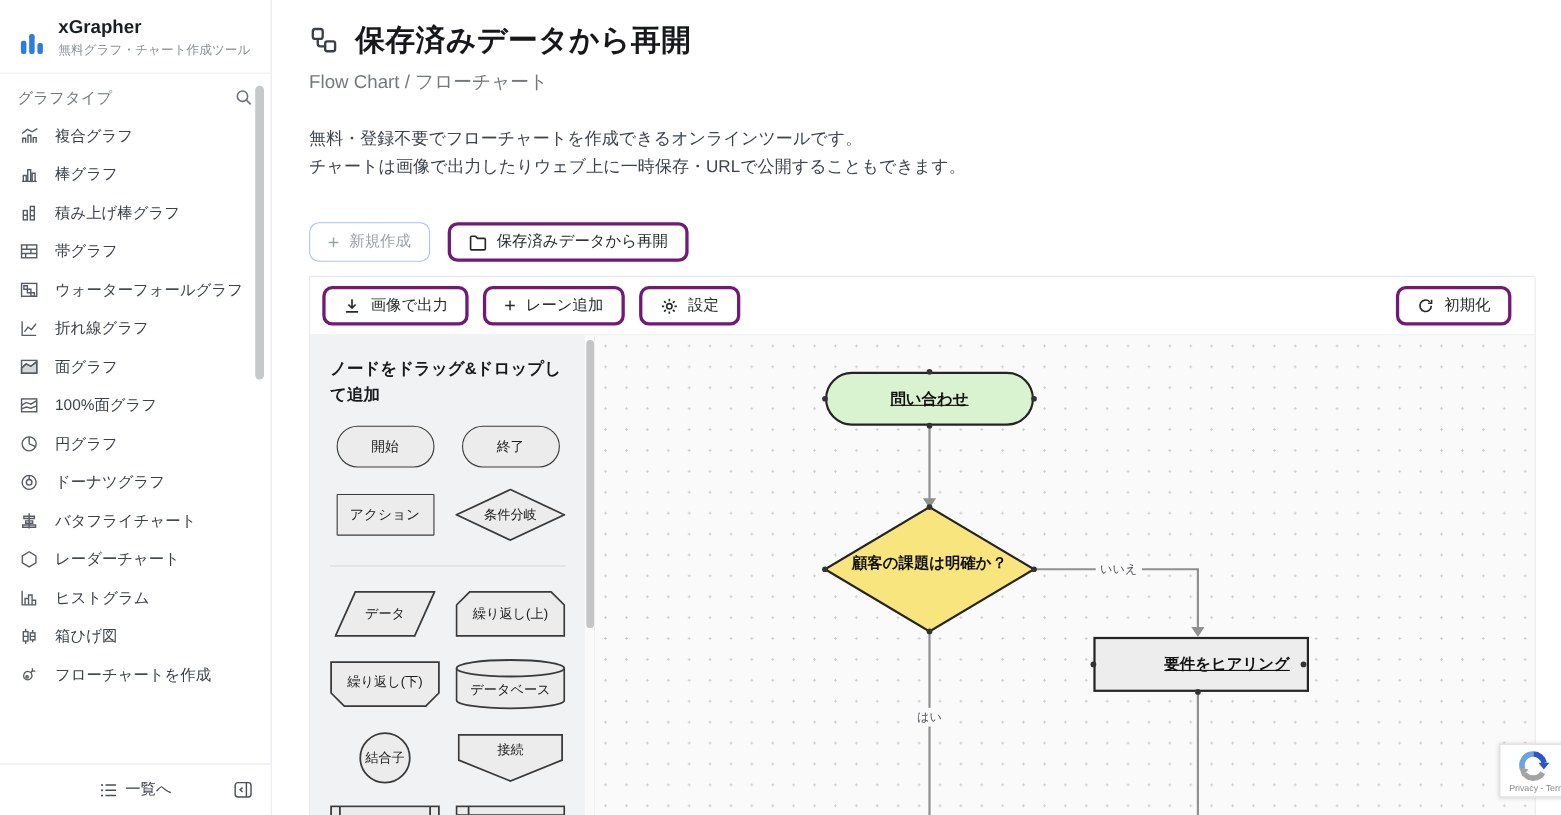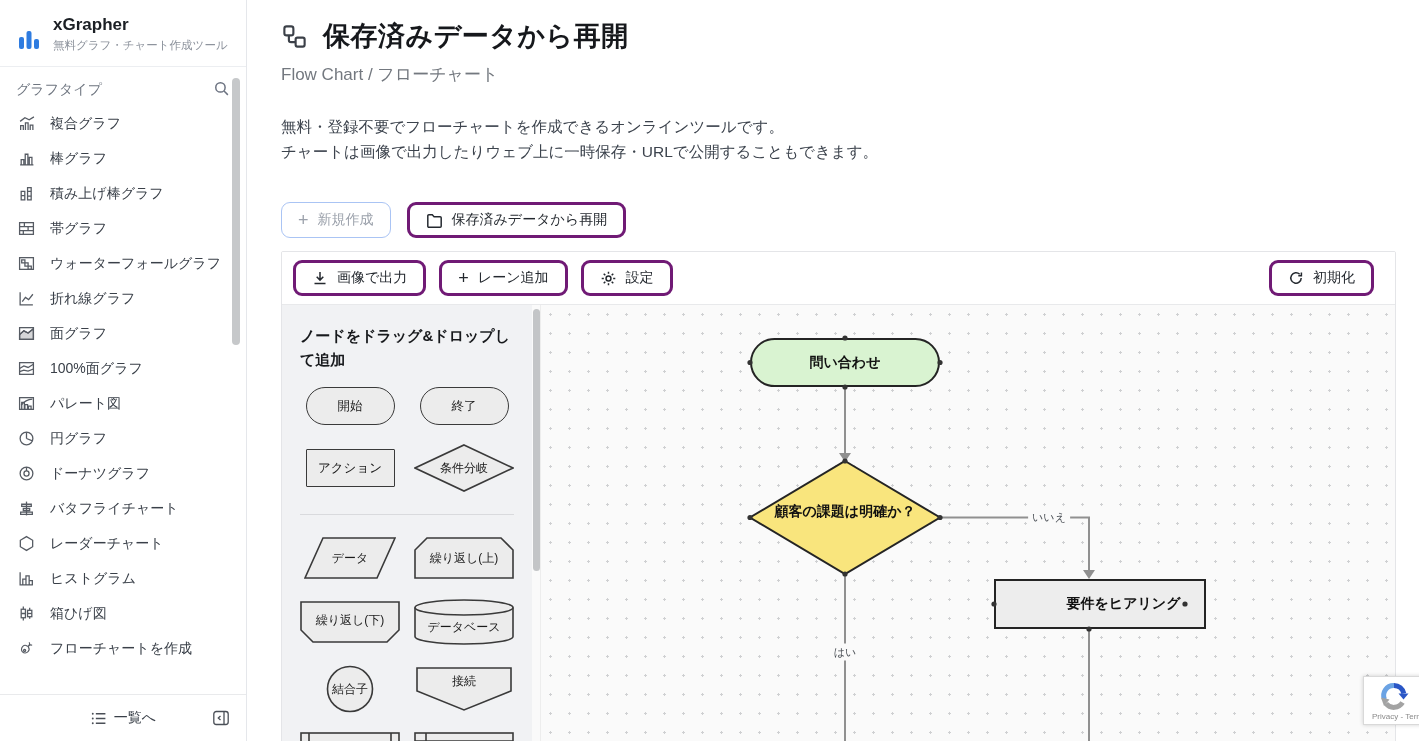--- a/index.html
+++ b/index.html
@@ -64,24 +64,24 @@
     display:flex; align-items:center; justify-content:center; font-size:12.5px; color:#1a1a1a; }
   .pshape { fill:#ececec; stroke:#3a3a3a; stroke-width:1.6; }
   .ptext { font-size:12px; fill:#1a1a1a; }
   .vscroll { width:9px; background:#fafafa; border-right:1px solid #ededed; position:relative; flex:none; }
   .vthumb { position:absolute; top:4px; left:1px; width:7px; height:262px; background:#c3c5c7; border-radius:4px; }
 
   
   .canvas { flex:1; position:relative; background:#fafafa; overflow:hidden;
     background-image:radial-gradient(#cfd0d2 1.1px, transparent 1.1px); background-size:19px 19px; }
   .cnode { position:absolute; display:flex; align-items:center; justify-content:center;
-    font-size:14px; font-weight:bold; color:#111; cursor:pointer; }
+    font-size:14px; font-weight:bold; color:#111; cursor:pointer;text-decoration:underline; }
   .n-start { left:209px; top:33px; width:190px; height:49px; background:#d9f3d1;
     border:2px solid #242424; border-radius:26px; }
-  .n-proc { left:453px; top:274px; width:212px; height:50px; background:#ededed;
+  .n-proc { left:453px; top:274px; width:196px; height:50px; background:#ededed;
     border:2px solid #242424;padding-left:47px; }
   .n-dec-label { position:absolute; left:209px; top:198px; width:190px; text-align:center;
     font-size:14px; font-weight:bold; color:#111; cursor:pointer; }
   .edges { position:absolute; left:0; top:0; pointer-events:none; }
   .elabel { position:absolute; transform:translate(-50%,-50%); background:#fafafa;
     padding:1px 4px; font-size:11px; color:#4a4f55; }
 
   
   .recaptcha { position:absolute; left:1363px; top:676px; width:80px; height:49px;
     background:#fff; border:1px solid #d9d9d9; box-shadow:0 0 4px rgba(0,0,0,.18);
@@ -165,28 +165,20 @@
         </svg>
       <span>面グラフ</span>
     </div>
     <div class="chart-item">
       <svg class="ci" viewBox="0 0 16 16" fill="none" stroke="#565b63" stroke-width="1.2">
           <rect x="1.5" y="2.5" width="13" height="11"></rect>
           <path d="M1.5 8l4-2.5 4 1.5 5-3"></path>
           <path d="M1.5 11l4-1.5 4 1 5-2"></path>
         </svg>
       <span>100%面グラフ</span>
-    </div>
-    <div class="chart-item">
-      <svg class="ci" viewBox="0 0 16 16" fill="none" stroke="#565b63" stroke-width="1.2">
-          <rect x="1.5" y="2.5" width="13" height="11"></rect>
-          <path d="M3.5 13.5V7h2.5v6.5M6.5 13.5V9h2.5v4.5M9.8 13.5v-3h2.5v3"></path>
-          <path d="M3 9.5C6 5.5 10 4 13.5 3.8"></path>
-        </svg>
-      <span>パレート図</span>
     </div>
     <div class="chart-item">
       <svg class="ci" viewBox="0 0 16 16" fill="none" stroke="#565b63" stroke-width="1.2">
           <circle cx="8" cy="8" r="6"></circle>
           <path d="M8 8V2M8 8l5.6 2.3"></path>
         </svg>
       <span>円グラフ</span>
     </div>
     <div class="chart-item">
       <svg class="ci" viewBox="0 0 16 16" fill="none" stroke="#565b63" stroke-width="1.2">
@@ -415,21 +407,21 @@
             <circle cx="453" cy="299" r="2.6"></circle>
               <circle cx="644" cy="299" r="2.6"></circle>
               <circle cx="548" cy="324" r="2.6"></circle>
           </g>
         </svg>
 
         <div class="n-dec-label">
           <span>顧客の課題は明確か？</span>
         </div>
 
-        <div class="elabel" style="left:508px; top:212px;">いいえ</div>
+        <div class="elabel" style="left:476px; top:212px;">いいえ</div>
         <div class="elabel" style="left:304px; top:347px;">はい</div>
       </div>
     </div>
   </section>
 </main>
 
 <div class="recaptcha">
   <svg width="32" height="32" viewBox="0 0 32 32" style="position:absolute;left:14px;top:3px;">
     <path d="M6.5 19.5A10 10 0 0 1 16 5.5" fill="none" stroke="#6ba3e4" stroke-width="5"></path>
     <path d="M16 5.5a10 10 0 0 1 9.8 8" fill="none" stroke="#2a56c6" stroke-width="5"></path>

